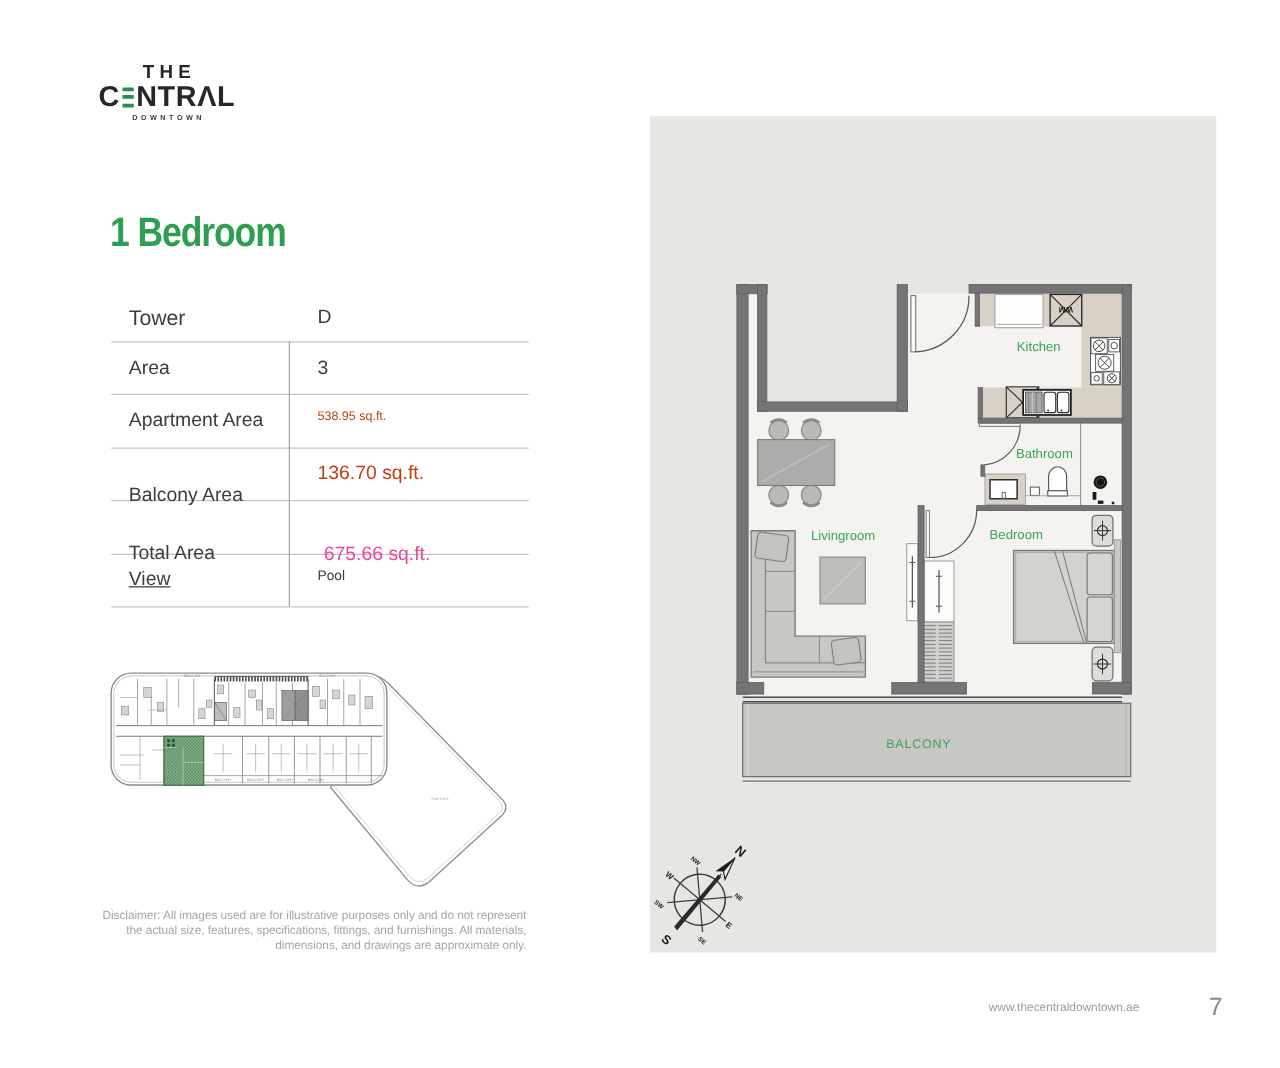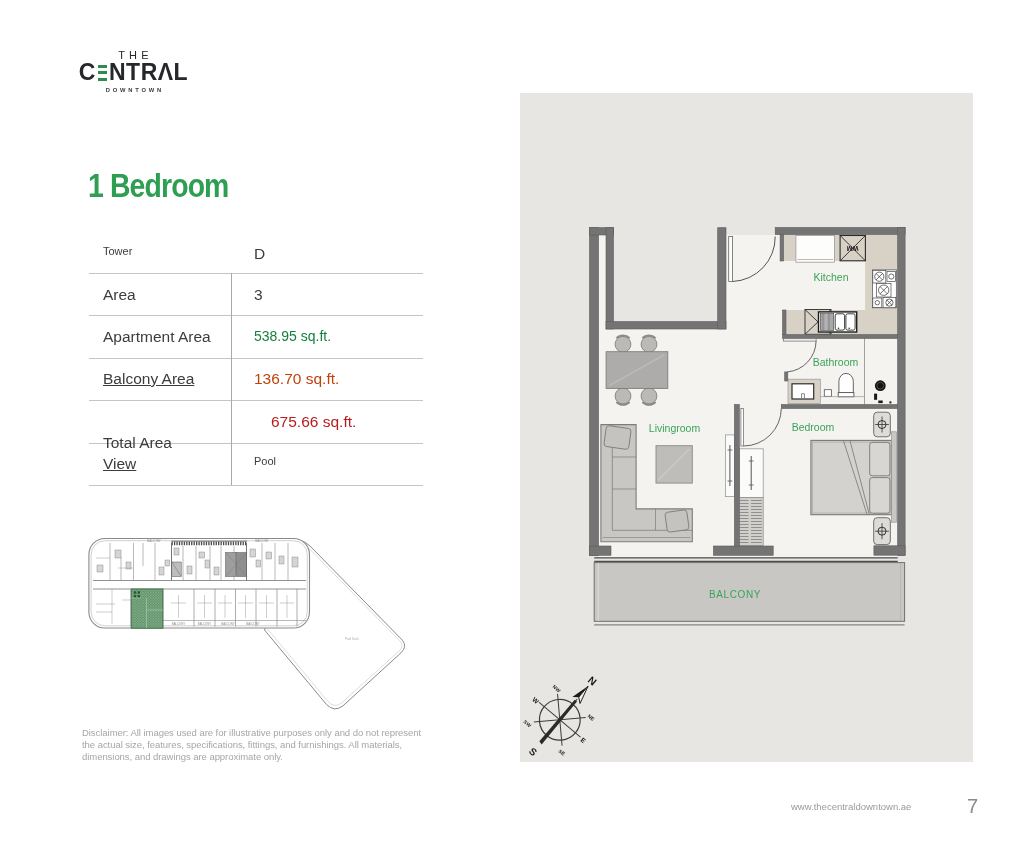--- a/index.html
+++ b/index.html
@@ -5,21 +5,21 @@
   html,body{margin:0;padding:0;}
   body{width:1024px;height:854px;background:#ffffff;position:relative;overflow:hidden;
        font-family:"Liberation Sans", sans-serif;}
   .abs{position:absolute;}
 </style>
 </head>
 <body>
 
 <div class="abs" style="left:79px;top:48.5px;width:115px;">
   <div style="text-align:center;width:109px;">
-    <div style="font-size:11px;font-weight:400;letter-spacing:4.2px;color:#26272b;padding-left:4px;">THE</div>
+    <div style="font-size:15px;font-weight:700;letter-spacing:4.2px;color:#26272b;padding-left:4px;">THE</div>
     <div style="height:3px;"></div>
     <div style="display:flex;align-items:flex-end;justify-content:center;">
       <span style="font-size:23px;font-weight:700;color:#26272b;line-height:17px;letter-spacing:0px;">C</span>
       <span style="display:inline-block;margin:0 1.5px 0 2.5px;">
         <span style="display:block;width:9.5px;height:3px;background:#2e8c4f;margin-bottom:3.4px;"></span>
         <span style="display:block;width:9.5px;height:3px;background:#2e8c4f;margin-bottom:3.4px;"></span>
         <span style="display:block;width:9.5px;height:3px;background:#2e8c4f;"></span>
       </span>
       <span style="font-size:23px;font-weight:700;color:#26272b;line-height:17px;letter-spacing:0.5px;text-align:center;">NTRΛL</span>
     </div>
@@ -33,30 +33,30 @@
 <div class="abs" style="left:0;top:0;">
 
   <div class="abs" style="left:89px;top:273px;width:334px;height:1px;background:#c4c4c4;"></div>
   <div class="abs" style="left:89px;top:315px;width:334px;height:1px;background:#c4c4c4;"></div>
   <div class="abs" style="left:89px;top:358px;width:334px;height:1px;background:#c4c4c4;"></div>
   <div class="abs" style="left:89px;top:400px;width:334px;height:1px;background:#c4c4c4;"></div>
   <div class="abs" style="left:89px;top:443px;width:334px;height:1px;background:#c4c4c4;"></div>
   <div class="abs" style="left:89px;top:485px;width:334px;height:1px;background:#c4c4c4;"></div>
   <div class="abs" style="left:231px;top:273px;width:1px;height:212px;background:#a8a8a8;"></div>
 
-  <div class="abs" style="left:103px;top:244.5px;font-size:11px;color:#3c3c3c;white-space:nowrap;">Tower</div>
+  <div class="abs" style="left:103px;top:244.5px;font-size:17px;color:#3c3c3c;white-space:nowrap;">Tower</div>
   <div class="abs" style="left:254px;top:244.5px;font-size:15.5px;color:#3c3c3c;white-space:nowrap;">D</div>
   <div class="abs" style="left:103px;top:286px;font-size:15.5px;color:#3c3c3c;white-space:nowrap;">Area</div>
   <div class="abs" style="left:254px;top:286px;font-size:15.5px;color:#3c3c3c;white-space:nowrap;">3</div>
   <div class="abs" style="left:103px;top:328px;font-size:15.5px;color:#3c3c3c;white-space:nowrap;">Apartment Area</div>
-  <div class="abs" style="left:254px;top:328px;font-size:14px;color:#15803d;white-space:nowrap;">538.95 sq.ft.</div>
-  <div class="abs" style="left:103px;top:370px;font-size:15.5px;color:#3c3c3c;white-space:nowrap;text-decoration:underline;">Balcony Area</div>
+  <div class="abs" style="left:254px;top:328px;font-size:10px;color:#c2410c;white-space:nowrap;">538.95 sq.ft.</div>
+  <div class="abs" style="left:103px;top:388px;font-size:15.5px;color:#3c3c3c;white-space:nowrap;">Balcony Area</div>
   <div class="abs" style="left:254px;top:370px;font-size:15.5px;color:#c2410c;white-space:nowrap;">136.70 sq.ft.</div>
   <div class="abs" style="left:103px;top:434px;font-size:15.5px;color:#3c3c3c;white-space:nowrap;">Total Area</div>
-  <div class="abs" style="left:259px;top:413px;font-size:15.5px;color:#b91c1c;white-space:nowrap;margin-left:12px;">675.66 sq.ft.</div>
+  <div class="abs" style="left:259px;top:435px;font-size:15.5px;color:#ec4899;white-space:nowrap;">675.66 sq.ft.</div>
   <div class="abs" style="left:103px;top:455px;font-size:15.5px;color:#3c3c3c;white-space:nowrap;text-decoration:underline;">View</div>
   <div class="abs" style="left:254px;top:455px;font-size:11px;color:#3c3c3c;white-space:nowrap;">Pool</div>
 </div>
 
 <div class="abs" id="keyplan" style="left:85px;top:533px;width:330px;height:180px;">
 <svg width="330" height="180" viewBox="85 533 330 180">
 
   <path d="M 264.5 630 L 326.5 704.5 Q 334.5 712.5 343 705.8 L 401 652.8 Q 407.5 646.5 402.5 640.3 L 310 546 Q 305 541.5 302 541 Z" fill="#ffffff" stroke="#8a8a8a" stroke-width="1"></path>
   <path d="M 267.5 629 L 328 701.5 Q 334.5 708.5 341.5 703 L 398.5 651.5 Q 404.5 646.5 400.3 641.5 L 309 548.5" fill="none" stroke="#bbb" stroke-width="0.5"></path>
   <text x="352" y="640" font-size="3" fill="#aaa" text-anchor="middle">Pool Deck</text>
@@ -174,21 +174,21 @@
     <text x="178.5" y="625">BALCONY</text>
     <text x="204.5" y="625">BALCONY</text>
     <text x="228" y="625">BALCONY</text>
     <text x="253" y="625">BALCONY</text>
     <text x="154" y="541.5">BALCONY</text>
     <text x="262" y="541.5">BALCONY</text>
   </g>
 </svg>
 </div>
 
-<div class="abs" style="left:82px;top:726.5px;font-size:9.5px;letter-spacing:-0.05px;line-height:12.3px;color:#a6a6a6;white-space:nowrap;">
+<div class="abs" style="left:82px;top:726.5px;font-size:9.5px;letter-spacing:-0.05px;line-height:12.3px;color:#a6a6a6;white-space:nowrap;text-align:right;">
 Disclaimer: All images used are for illustrative purposes only and do not represent<br>
 the actual size, features, specifications, fittings, and furnishings. All materials,<br>
 dimensions, and drawings are approximate only.
 </div>
 
 <div class="abs" style="left:519.5px;top:93px;width:453px;height:668.5px;background:#e7e6e3;"></div>
 
 <div class="abs" id="plan" style="left:519.5px;top:93px;width:453px;height:668.5px;">
 <svg width="453" height="668.5" viewBox="519.5 93 453 668.5">
 

